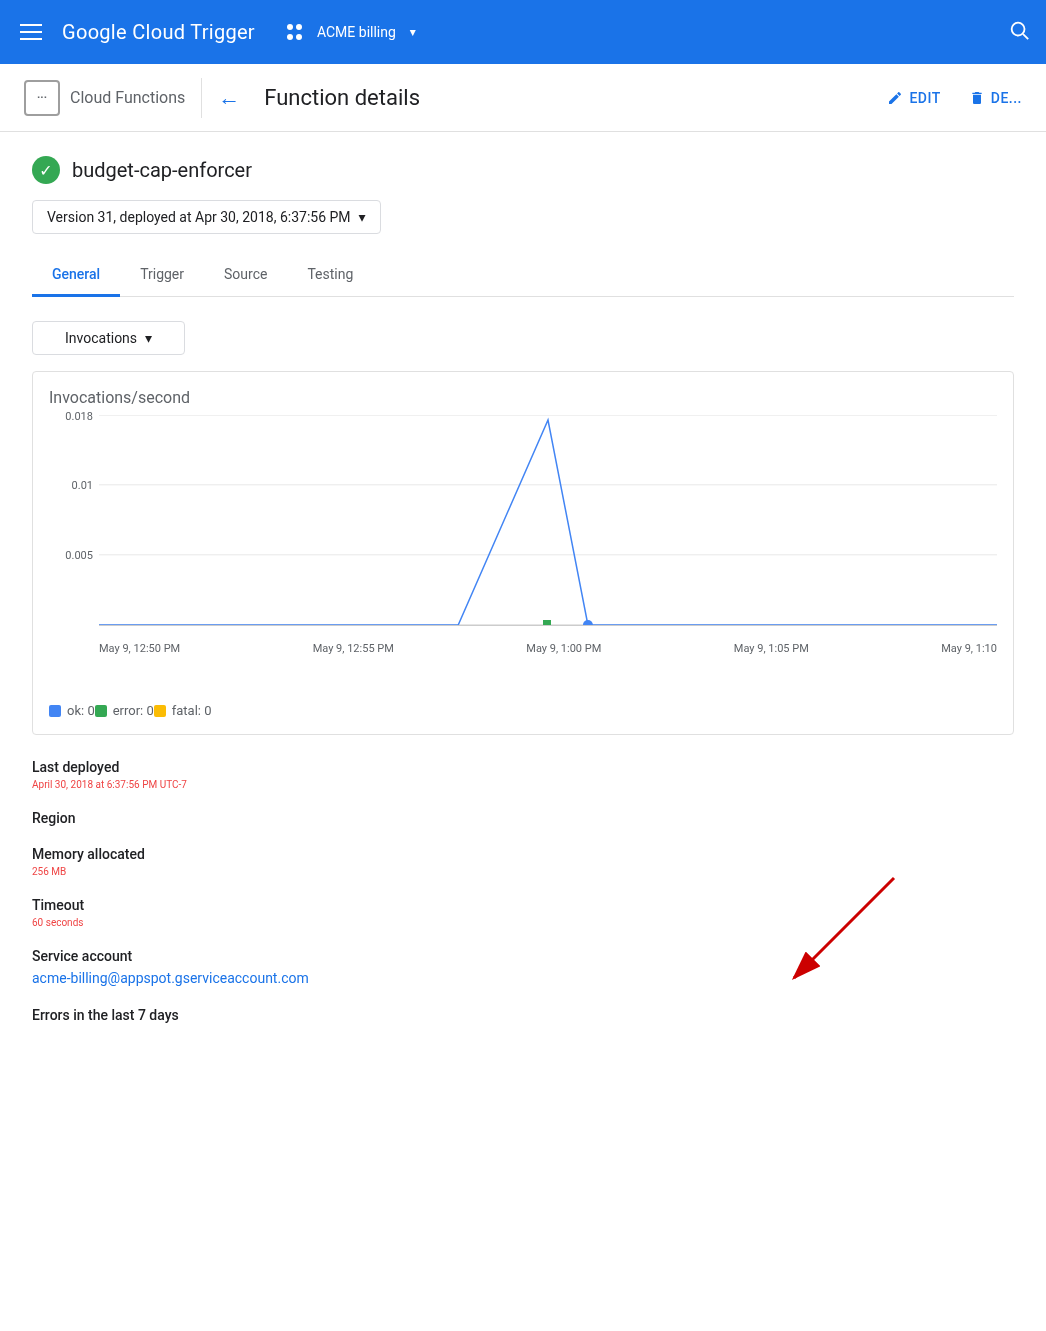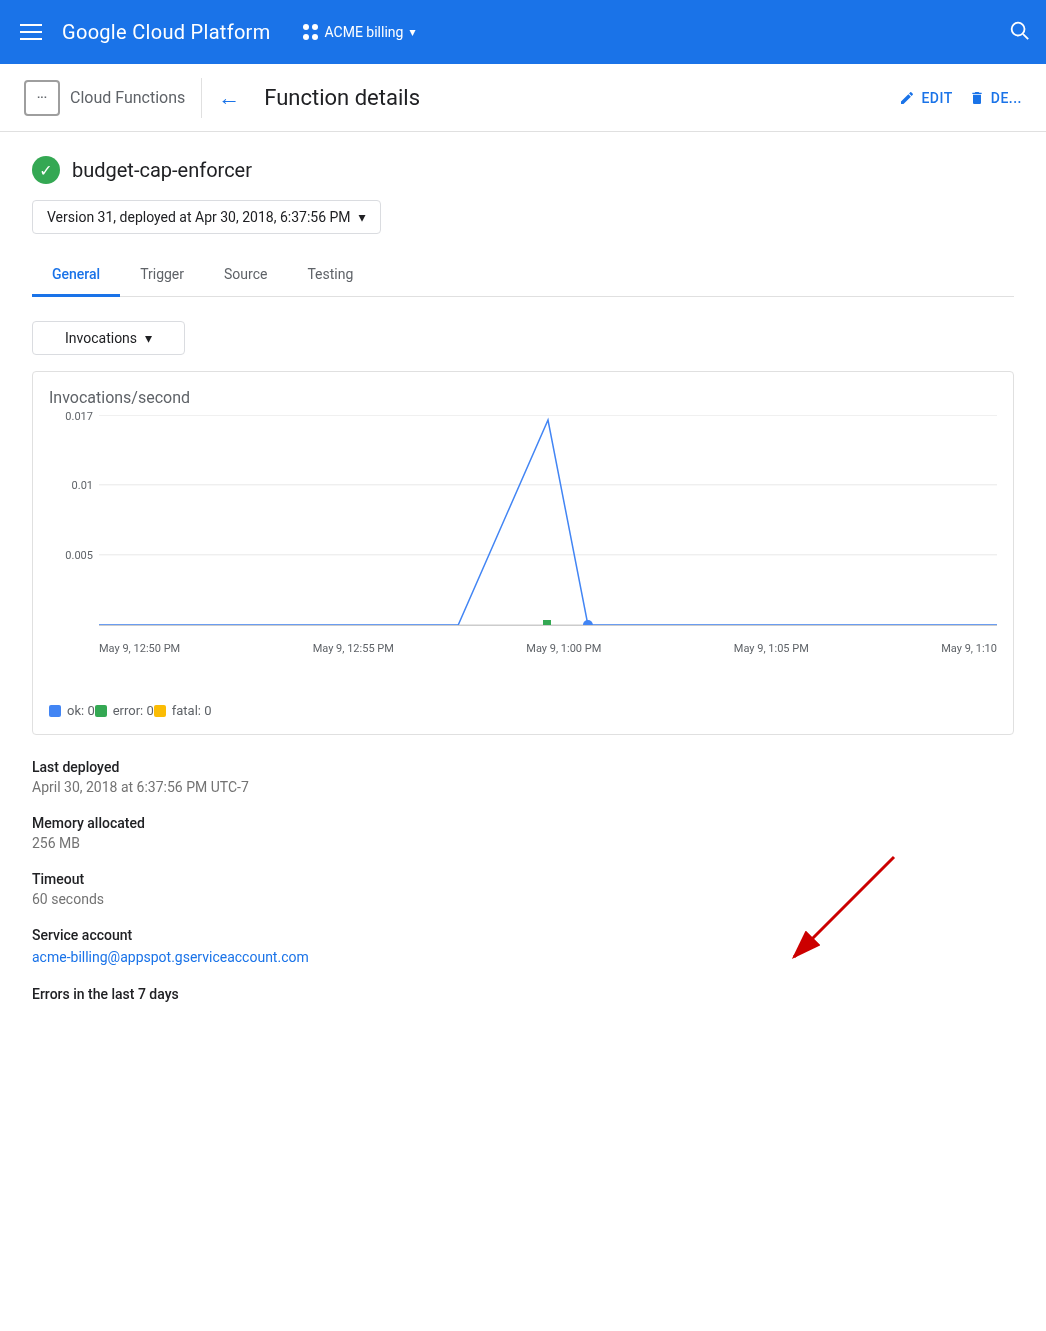--- a/index.html
+++ b/index.html
@@ -18,21 +18,21 @@
     .nav-menu-icon {
       display: flex; flex-direction: column; gap: 5px; cursor: pointer; padding: 4px;
     }
     .nav-menu-icon span {
       display: block; width: 22px; height: 2px; background: white;
     }
     .nav-title {
       font-size: 20px; font-weight: 400; letter-spacing: 0.3px;
     }
     .nav-billing {
-      display: flex; align-items: center; gap: 6px; margin-left: 16px; cursor: pointer;
+      display: flex; align-items: center; gap: 14px; margin-left: 16px; cursor: pointer;
     }
     .nav-billing-text {
       font-size: 14px;
     }
     .nav-chevron { font-size: 12px; }
     .nav-search { margin-left: auto; cursor: pointer; font-size: 20px; }
 
     
     .sub-header {
       background: white;
@@ -50,21 +50,21 @@
       width: 36px; height: 36px; border: 2px solid #9e9e9e; border-radius: 4px;
       display: flex; align-items: center; justify-content: center;
       font-size: 11px; color: #5f6368; font-weight: bold;
     }
     .brand-name { font-size: 16px; }
     .sub-header-divider {
       width: 1px; height: 40px; background: #e0e0e0;
     }
     .back-arrow { color: #1a73e8; font-size: 22px; cursor: pointer; text-decoration: none; }
     .page-title { font-size: 22px; font-weight: 400; color: #202124; margin-left: 8px; }
-    .header-actions { margin-left: auto; display: flex; gap: 16px; }
+    .header-actions { margin-left: auto; display: flex; gap: 28px; }
     .header-btn {
       display: flex; align-items: center; gap: 6px;
       color: #1a73e8; font-size: 14px; font-weight: 500;
       cursor: pointer; text-transform: uppercase; letter-spacing: 0.5px;
     }
     .delete-btn { color: #1a73e8; }
 
     
     .main-content {
       background: white;
@@ -157,21 +157,21 @@
       width: 12px; height: 12px; border-radius: 2px;
     }
 
     
     .info-section { margin-top: 8px; }
     .info-item { margin-bottom: 20px; }
     .info-label {
       font-size: 14px; font-weight: 500; color: #202124; margin-bottom: 4px;
     }
     .info-value {
-      font-size: 14px; color: #737373;
+      font-size: 10px; color: #ef4444;
     }
     .info-link {
       font-size: 14px; color: #1a73e8; text-decoration: none; cursor: pointer;
     }
 
     
     .billing-icon {
       display: grid; grid-template-columns: 1fr 1fr; gap: 3px; width: 16px; height: 16px;
     }
     .billing-icon span {
@@ -181,21 +181,21 @@
   </style>
 </head>
 <body>
 
 <nav class="top-nav">
   <div class="nav-menu-icon">
     <span></span>
       <span></span>
       <span></span>
   </div>
-  <span class="nav-title">Google Cloud Platform</span>
+  <span class="nav-title">Google Cloud Trigger</span>
   <div class="nav-billing">
     <div class="billing-icon">
       <span></span>
         <span></span>
         <span></span>
         <span></span>
     </div>
     <span class="nav-billing-text">ACME billing</span>
     <span class="nav-chevron">▾</span>
   </div>
@@ -269,21 +269,21 @@
     <span>▾</span>
   </div>
 
   
   <div class="chart-container">
     <div class="chart-y-label">Invocations/second</div>
     <div class="chart-area">
 
       <div class="chart-grid-lines">
         <div class="grid-line" style="top: 0%;">
-          <span class="y-label">0.017</span>
+          <span class="y-label">0.018</span>
         </div>
         <div class="grid-line" style="top: 33%;">
           <span class="y-label">0.01</span>
         </div>
         <div class="grid-line" style="top: 66%;">
           <span class="y-label">0.005</span>
         </div>
         <div class="grid-line" style="top: 100%; border-top: 1px solid #ccc;"></div>
       </div>
 
@@ -330,20 +330,21 @@
     </div>
   </div>
 
   
   <div class="info-section">
     <div class="info-item">
       <div class="info-label">Last deployed</div>
       <div class="info-value">April 30, 2018 at 6:37:56 PM UTC-7</div>
     </div>
     <div class="info-item">
+      <div class="info-label">Region</div>
     </div>
     <div class="info-item">
       <div class="info-label">Memory allocated</div>
       <div class="info-value">256 MB</div>
     </div>
     <div class="info-item">
       <div class="info-label">Timeout</div>
       <div class="info-value">60 seconds</div>
     </div>
     <div class="info-item" style="position: relative;">

